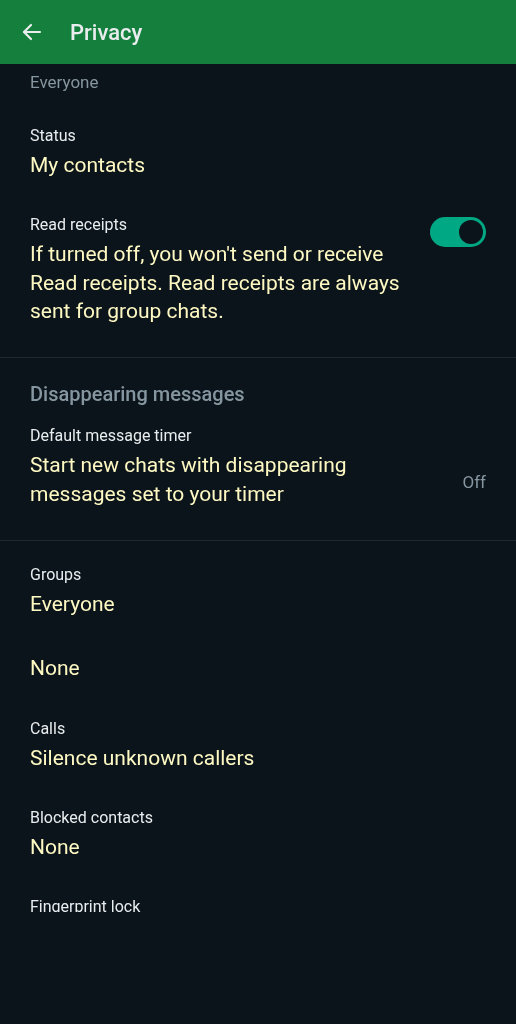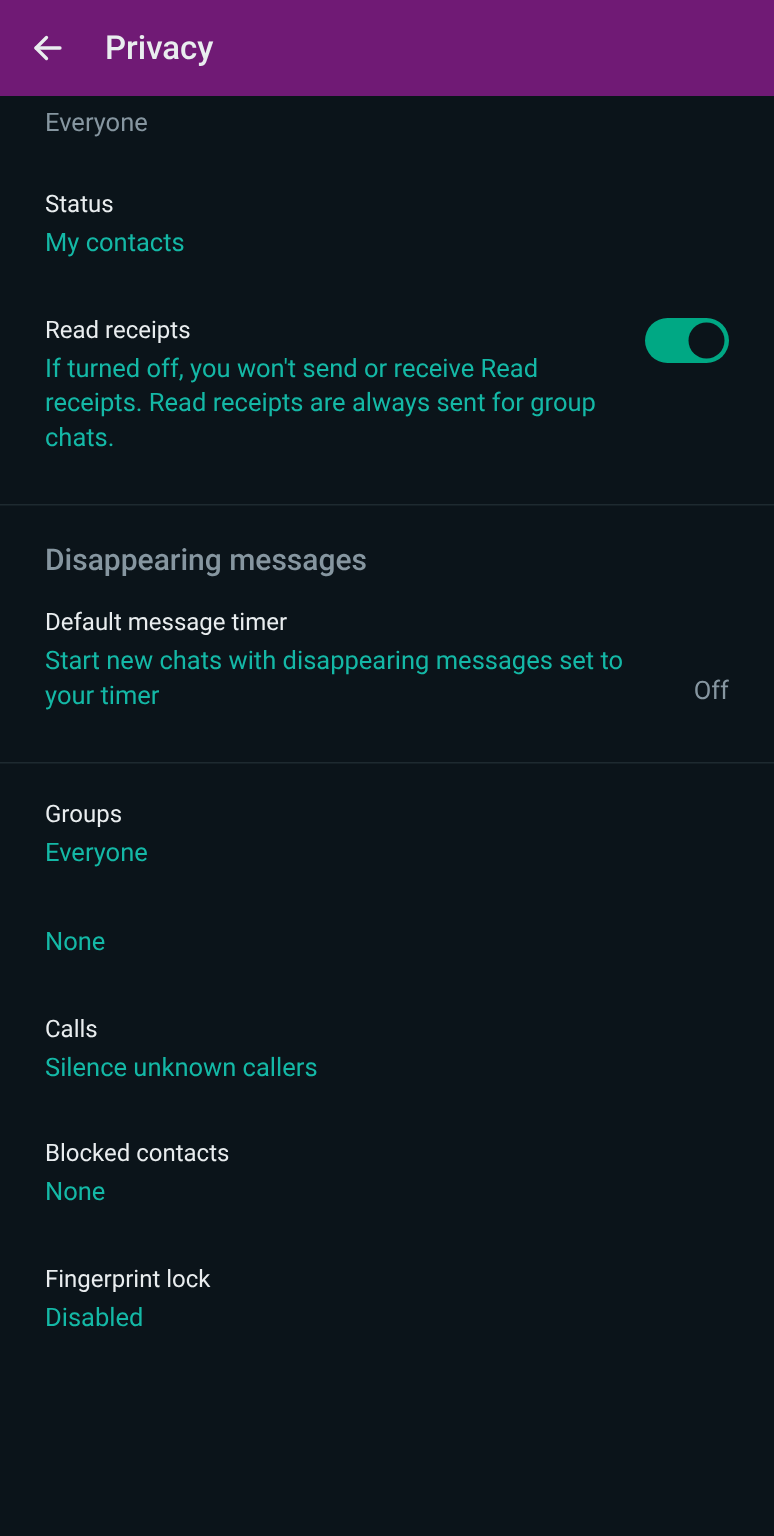--- a/index.html
+++ b/index.html
@@ -1,23 +1,23 @@
 <!DOCTYPE html>
 <html><head>
   <meta charset="utf-8">
   <style>
     * { margin:0; padding:0; box-sizing:border-box; }
     html,body{width:516px;height:1024px;background:#0b141a;font-family:-apple-system,Roboto,Arial,sans-serif;color:#e9edef;overflow:hidden;}
-    .appbar{display:flex;align-items:center;height:64px;background:#701a75;padding:0 12px;}
+    .appbar{display:flex;align-items:center;height:64px;background:#15803d;padding:0 12px;}
     .back-btn{width:40px;height:40px;display:flex;align-items:center;justify-content:center;border-radius:50%;cursor:pointer;}
     .appbar-title{font-size:22px;font-weight:500;margin-left:18px;color:#e9edef;}
     .content{height:848px;overflow:hidden;}
     .list-item{padding:18px 30px;cursor:pointer;}
     .list-item .title{font-size:16px;color:#e9edef;margin-bottom:6px;}
-    .list-item .sub{font-size:17px;color:#14b8a6;line-height:1.35;}
+    .list-item .sub{font-size:21px;color:#fef9c3;line-height:1.35;}
     .first-value{padding:8px 30px 16px 30px;}
     .first-value .sub{font-size:17px;color:#8696a0;}
     .row{display:flex;justify-content:space-between;align-items:flex-start;gap:20px;}
     .row .textcol{flex:1;}
     .row .side{color:#8696a0;font-size:17px;padding-top:4px;margin-top:42px;}
     .toggle{width:56px;height:30px;border-radius:15px;background:#00a884;position:relative;flex-shrink:0;margin-top:2px;}
     .toggle::after{content:"";position:absolute;right:3px;top:3px;width:24px;height:24px;border-radius:50%;background:#0b141a;}
     .section-header{font-size:20px;color:#8696a0;padding:24px 30px 12px 30px;font-weight:500;}
     .divider{height:1px;background:#1e2a30;margin-top:14px;margin-bottom:0;}
     .spacer-small{height:6px;}

